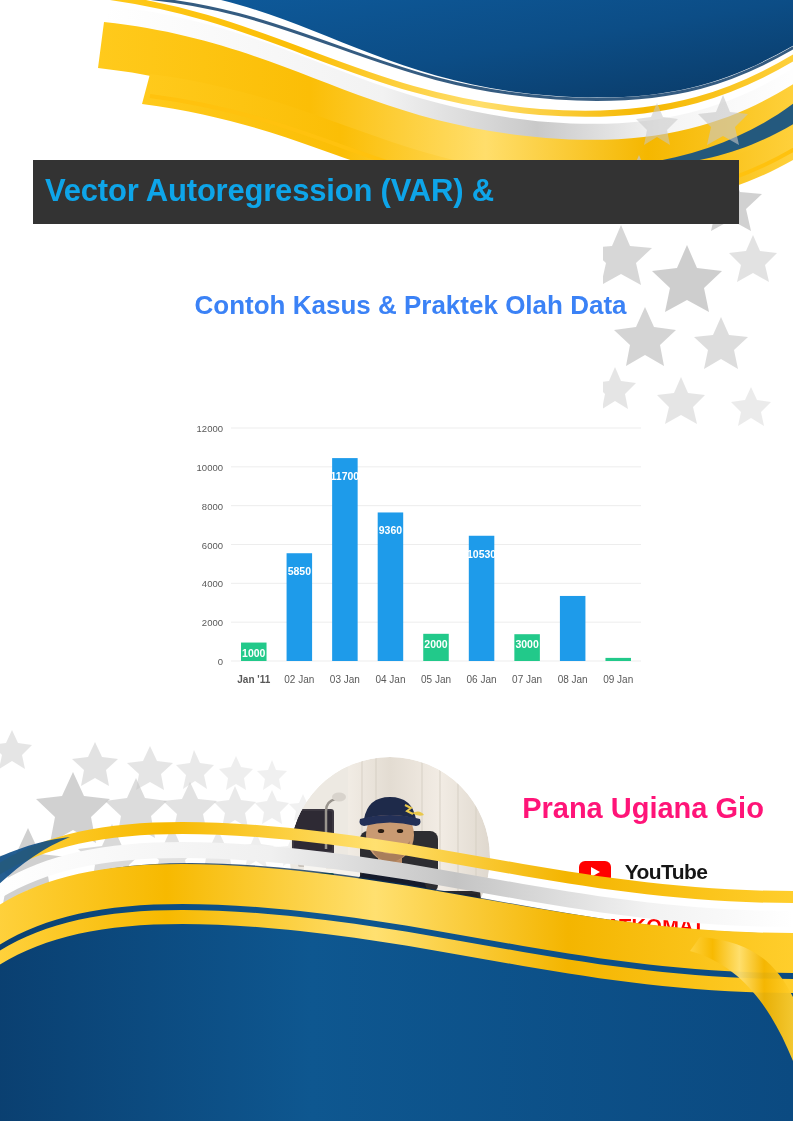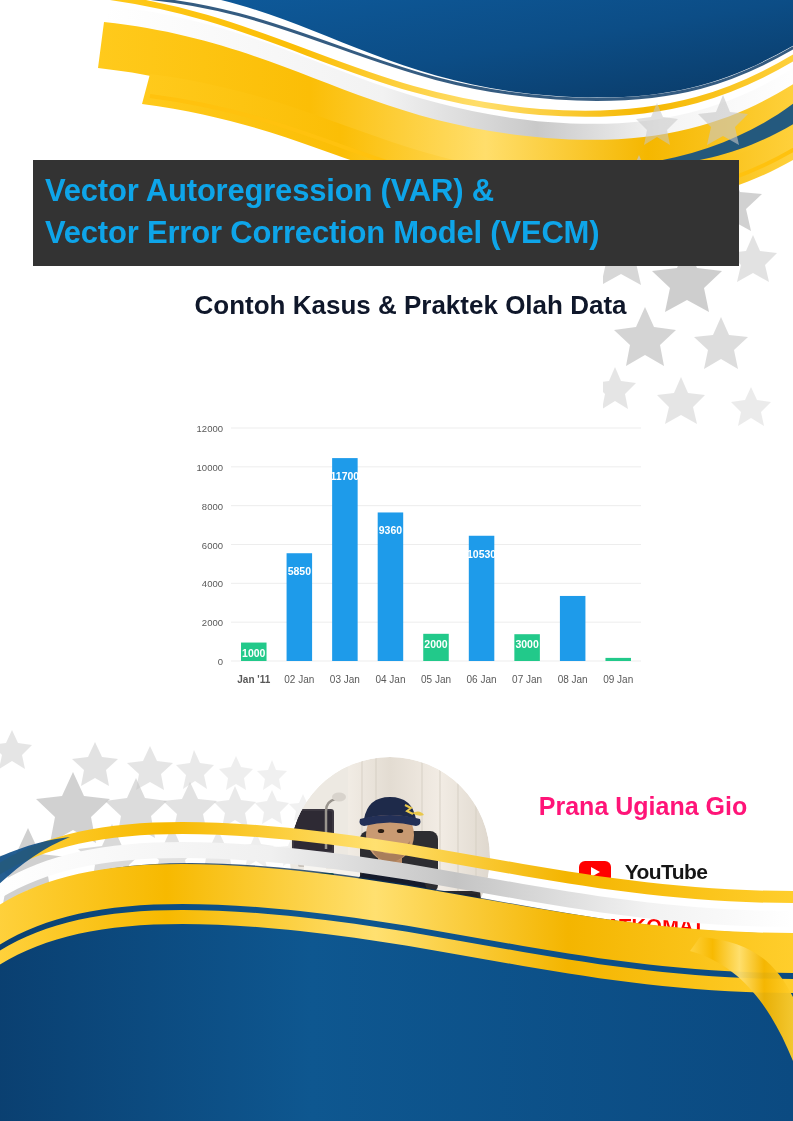--- a/index.html
+++ b/index.html
@@ -30,21 +30,21 @@
     color:#0ea5e9;
     font-size:31px;
     font-weight:bold;
     line-height:42px;
     letter-spacing:-0.2px;
     white-space:nowrap;
   }
   .subtitle{
     position:absolute;left:0;top:290px;width:793px;
     text-align:center;
-    color:#0f172a;
+    color:#3b82f6;
     font-size:26px;
     font-weight:bold;
     padding-left:28px;
     box-sizing:border-box;
   }
 
   
   .chart-wrap{
     position:absolute;left:183px;top:418px;width:466px;height:275px;
   }
@@ -56,21 +56,21 @@
     border-radius:50%;
     overflow:hidden;
   }
   .photo svg{display:block;}
 
   
   .author-name{
     position:absolute;left:508px;top:792px;width:270px;
     text-align:center;
     color:#FF1478;
-    font-size:25px;
+    font-size:29px;
     font-weight:bold;
     white-space:nowrap;
   }
   .yt-logo{
     position:absolute;left:508px;top:860px;width:270px;
     display:flex;align-items:center;justify-content:center;gap:14px;
   }
   .yt-badge{
     width:32px;height:22px;background:#FF0000;border-radius:6px;
     display:flex;align-items:center;justify-content:center;
@@ -160,21 +160,20 @@
         <path d="M118,222 l8,18 l19,2 l-14,13 l4,19 l-17,-10 l-17,10 l4,-19 l-14,-13 l19,-2 Z" opacity=".6"></path>
         <path d="M12,272 l6,14 l15,2 l-11,11 l3,15 l-13,-8 l-13,8 l3,-15 l-11,-11 l15,-2 Z" opacity=".45"></path>
         <path d="M78,282 l7,16 l17,2 l-12,12 l4,17 l-16,-9 l-16,9 l4,-17 l-12,-12 l17,-2 Z" opacity=".45"></path>
         <path d="M148,292 l6,13 l14,2 l-10,10 l3,14 l-13,-8 l-13,8 l3,-14 l-10,-10 l14,-2 Z" opacity=".35"></path>
       </g>
     </svg>
   </div>
 
   <div class="title-box">
     <div class="title-line">Vector Autoregression (VAR) &amp;</div>
-    <div class="title-line">Vector Error Correction Model (VECM)</div>
   </div>
 
   <div class="subtitle">Contoh Kasus &amp; Praktek Olah Data</div>
 
   <div class="chart-wrap">
     <svg class="chart-svg" id="chart-svg" width="466" height="275" viewBox="0 0 466 275" xmlns="http://www.w3.org/2000/svg">
         <line x1="48" x2="458" y1="243" y2="243" stroke="#EDEDED" stroke-width="1"></line>
         <text x="40" y="247" text-anchor="end" fill="#595959" font-size="9.5" font-family="&quot;Liberation Sans&quot;, sans-serif">0</text>
         <line x1="48" x2="458" y1="204.16666666666669" y2="204.16666666666669" stroke="#EDEDED" stroke-width="1"></line>
         <text x="40" y="208.16666666666669" text-anchor="end" fill="#595959" font-size="9.5" font-family="&quot;Liberation Sans&quot;, sans-serif">2000</text>

